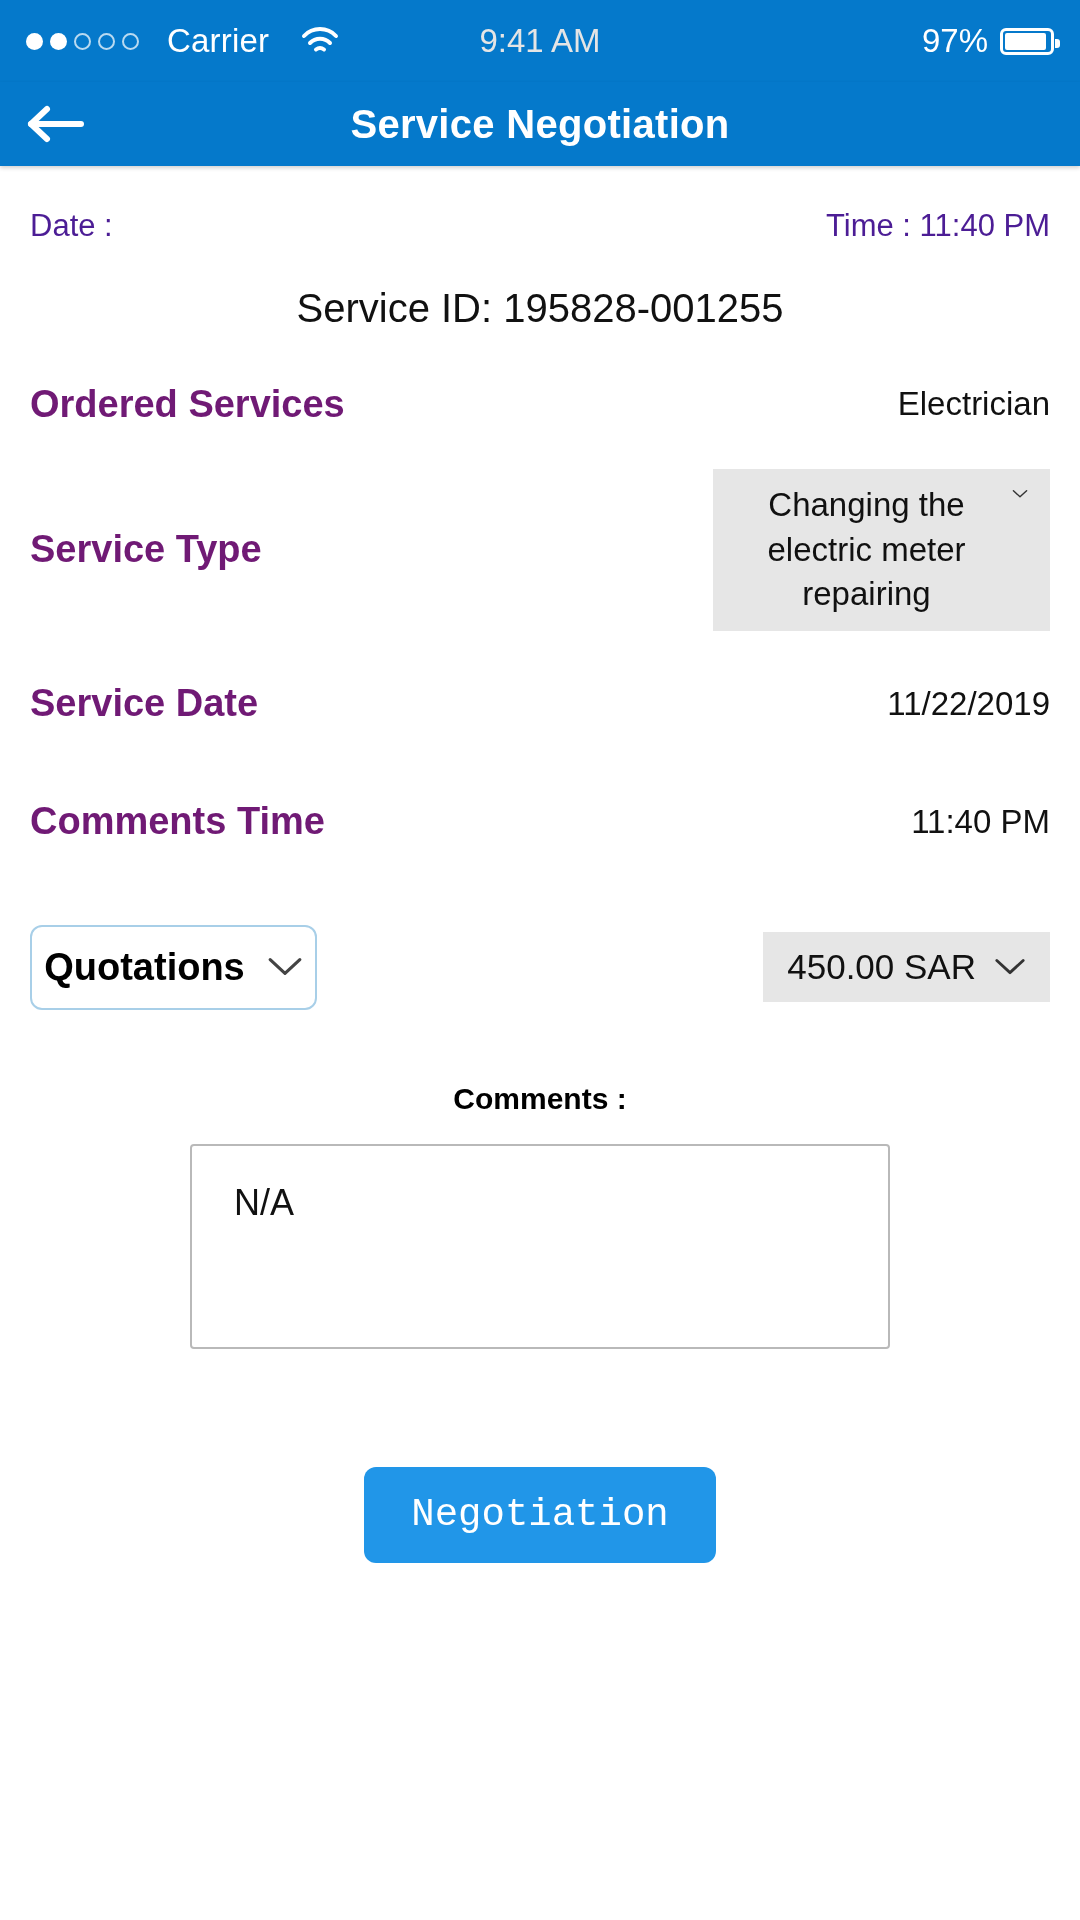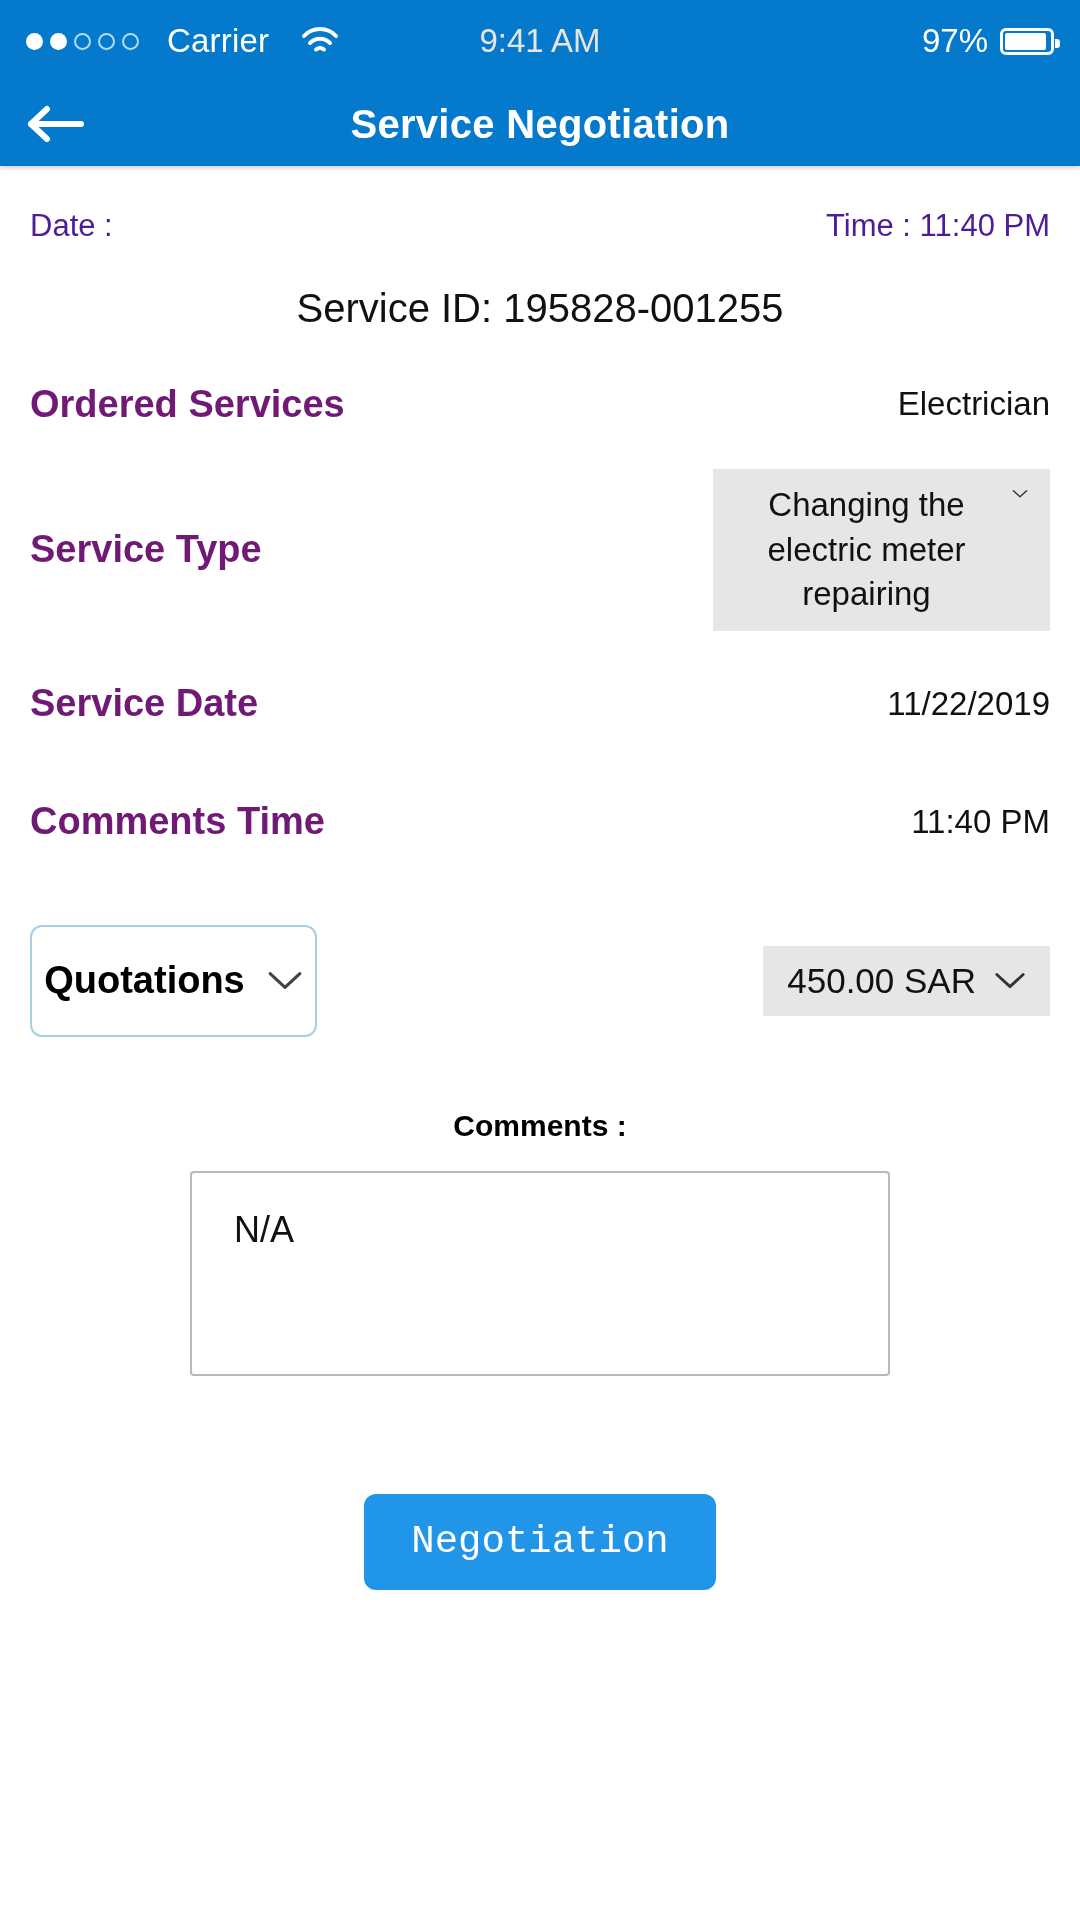--- a/index.html
+++ b/index.html
@@ -189,21 +189,21 @@
     display: flex;
     align-items: center;
     justify-content: space-between;
     margin-top: 58px;
   }
   .quotations-select {
     border: 2px solid #a8cfe8;
     border-radius: 12px;
     background: #ffffff;
     width: 287px;
-    height: 112px;
+    height: 85px;
     display: flex;
     align-items: center;
     justify-content: center;
     gap: 22px;
     cursor: pointer;
     box-sizing: border-box;
   }
   .quotations-select .q-label {
     font-size: 38px;
     font-weight: bold;

